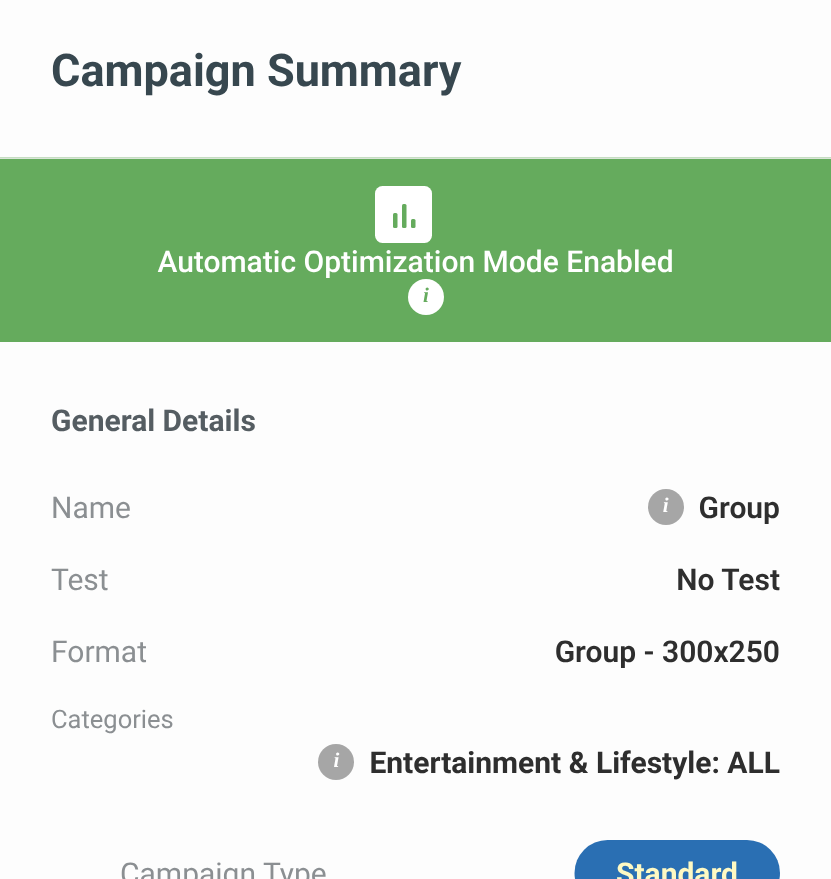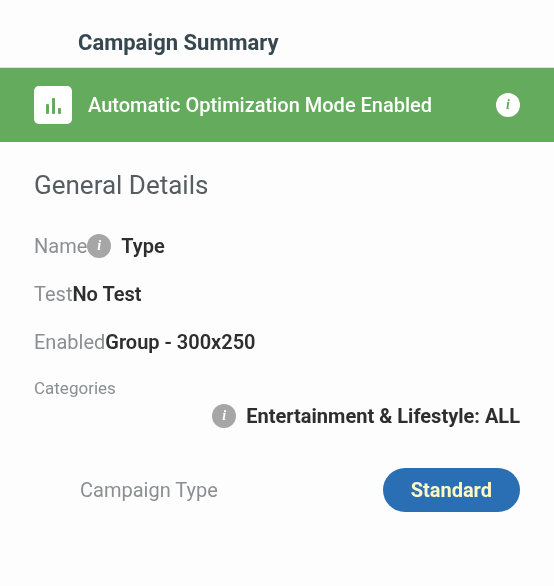--- a/index.html
+++ b/index.html
@@ -4,35 +4,35 @@
   <style>
     * { box-sizing: border-box; margin: 0; padding: 0; }
     body {
       font-family: -apple-system, BlinkMacSystemFont, "Segoe UI", Roboto, Helvetica, Arial, sans-serif;
       background: #fdfdfd;
       width: 554px;
       height: 586px;
       color: #333;
     }
     .page-title {
-      font-size: 22px;
+      font-size: 30px;
       font-weight: 700;
       color: #37474f;
-      padding: 30px 34px 12px 34px;
-      margin-left: 44px;
+      padding: 30px 34px 40px 34px;
     }
     .banner {
       background: #65ab5d;
       color: #fff;
       display: flex;
       align-items: center;
       padding: 18px 34px;
       font-size: 20px;
       font-weight: 500;
       border-top: 1px solid #d9e5d7;
+      flex-direction: column;
     }
     .banner .chart-box {
       width: 38px;
       height: 38px;
       background: #fff;
       border-radius: 5px;
       display: flex;
       align-items: flex-end;
       justify-content: center;
       gap: 3px;
@@ -62,29 +62,30 @@
       font-size: 14px;
       line-height: 1;
       flex-shrink: 0;
     }
     .info-white { background: #fff; color: #65ab5d; margin-left: 14px; }
     .info-gray { background: #a6a6a6; color: #fff; }
     .section {
       padding: 28px 34px 0 34px;
     }
     .section-title {
-      font-size: 26px;
-      font-weight: 400;
+      font-size: 20px;
+      font-weight: 700;
       color: #555d62;
       margin-bottom: 22px;
+      margin-top: 12px;
     }
     .row {
       display: flex;
       align-items: center;
-      justify-content: flex-start;
+      justify-content: space-between;
       padding: 12px 0;
       font-size: 20px;
     }
     .row .label {
       color: #8b8f92;
       font-weight: 400;
     }
     .row .value {
       color: #2e2e2e;
       font-weight: 600;
@@ -141,33 +142,33 @@
   <div class="info-circle info-white">i</div>
 </div>
 
 <div class="section">
   <div class="section-title">General Details</div>
 
   <div class="row">
     <div class="label">Name</div>
     <div class="value">
       <span class="info-circle info-gray">i</span>
-      <span>Type</span>
+      <span>Group</span>
     </div>
   </div>
 
   <div class="row">
     <div class="label">Test</div>
     <div class="value">
       <span>No Test</span>
     </div>
   </div>
 
   <div class="row">
-    <div class="label">Enabled</div>
+    <div class="label">Format</div>
     <div class="value">
       <span>Group - 300x250</span>
     </div>
   </div>
 
   <div class="categories-header">
     <div class="label">Categories</div>
   </div>
   <div class="categories-value-row">
     <span class="info-circle info-gray">i</span>

